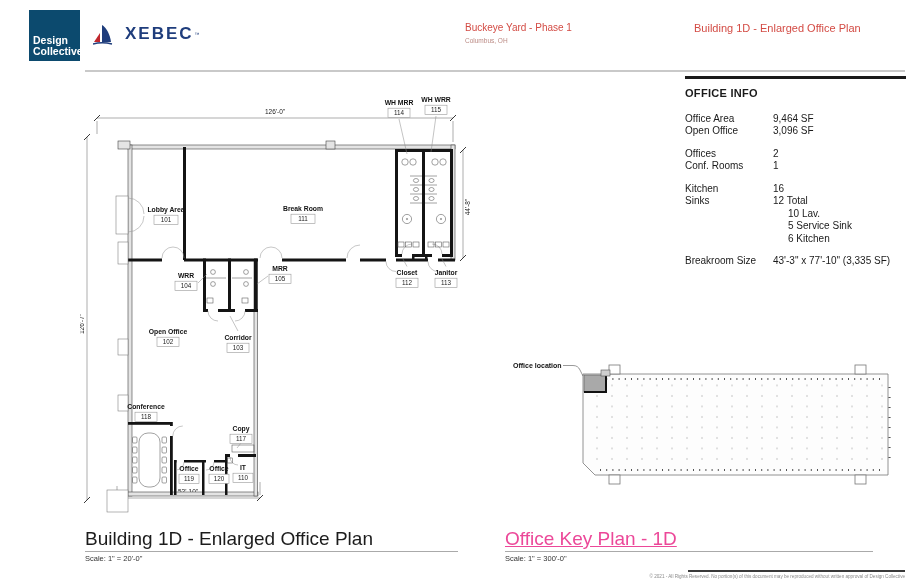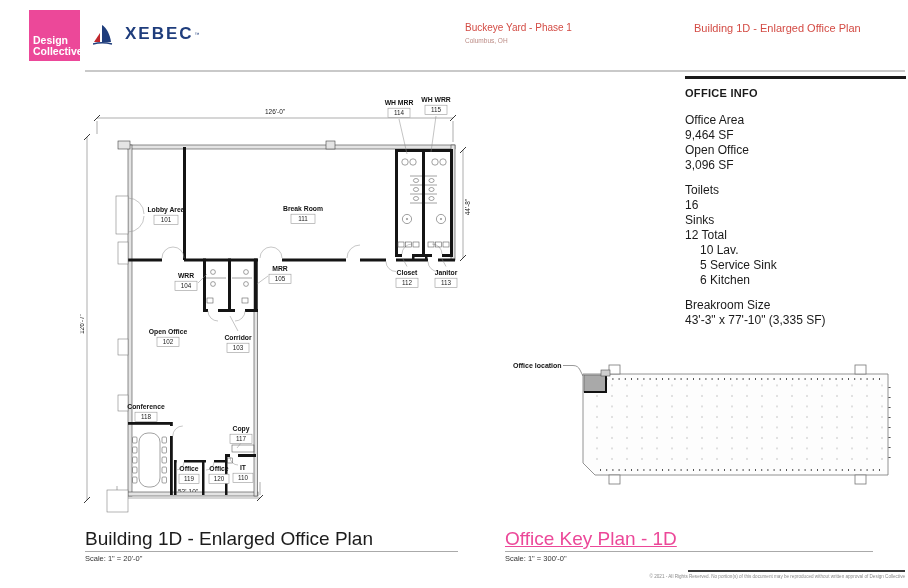--- a/index.html
+++ b/index.html
@@ -1,34 +1,34 @@
 <!DOCTYPE html>
 <html><head>
 <meta charset="utf-8">
 <style>
   html,body{margin:0;padding:0;background:#f2f2f2;}
   .sheet{position:relative;width:908px;height:588px;background:#ffffff;
          font-family:"Liberation Sans",sans-serif;overflow:hidden;}
   
-  .dc-logo{position:absolute;left:29px;top:10px;width:51px;height:51px;background:#ec4899;
+  .dc-logo{position:absolute;left:29px;top:10px;width:51px;height:51px;background:#0c4a6e;
            color:#fff;font-weight:bold;font-size:10.5px;line-height:1.05;
            display:flex;flex-direction:column;justify-content:flex-end;box-sizing:border-box;padding:4px 4px;}
   .xebec{position:absolute;left:93px;top:23px;display:flex;align-items:center;}
   .xebec-word{color:#1f3d7c;font-weight:bold;font-size:17px;letter-spacing:2px;margin-left:12px;}
   .xebec-tm{color:#1f3d7c;font-size:5px;vertical-align:super;margin-left:1px;}
   .proj-title{position:absolute;left:465px;top:22px;color:#d34b44;font-size:10px;}
   .proj-loc{position:absolute;left:465px;top:37px;color:#bb8a84;font-size:6.5px;}
   .sheet-title{position:absolute;left:694px;top:22px;color:#d34b44;font-size:11px;}
   .header-divider{position:absolute;left:85px;top:70px;width:820px;height:1.5px;background:#c9c9c9;}
   
   .office-info{position:absolute;left:685px;top:76px;width:221px;color:#1a1a1a;}
   .oi-bar{height:2.5px;background:#1a1a1a;}
   .oi-title{font-size:11px;font-weight:bold;letter-spacing:.3px;margin:8px 0 14px 0;}
   .oi-group{margin-bottom:10px;}
-  .oi-row{display:flex;font-size:12px;line-height:1.25;flex-direction:column;}
+  .oi-row{display:flex;font-size:10px;line-height:1.25;}
   .oi-l{width:88px;flex-shrink:0;}
   .oi-v{flex:1;}
   .oi-sub .oi-v{padding-left:15px;}
   
   svg{position:absolute;font-family:"Liberation Sans",sans-serif;}
   .plan{left:80px;top:92px;}
   .keyplan{left:505px;top:352px;}
   .rname{font-size:6.8px;font-weight:bold;fill:#111;text-anchor:middle;}
   .rnum{font-size:6.3px;fill:#222;text-anchor:middle;}
   .rbox{fill:#fff;stroke:#999;stroke-width:0.6;}
@@ -74,21 +74,31 @@
           <span class="oi-l">Office Area</span>
           <span class="oi-v">9,464 SF</span>
         </div>
       <div class="oi-row">
           <span class="oi-l">Open Office</span>
           <span class="oi-v">3,096 SF</span>
         </div>
     </div>
     <div class="oi-group">
       <div class="oi-row">
-          <span class="oi-l">Toilets</span>
+          <span class="oi-l">Offices</span>
+          <span class="oi-v">2</span>
+        </div>
+      <div class="oi-row">
+          <span class="oi-l">Conf. Rooms</span>
+          <span class="oi-v">1</span>
+        </div>
+    </div>
+    <div class="oi-group">
+      <div class="oi-row">
+          <span class="oi-l">Kitchen</span>
           <span class="oi-v">16</span>
         </div>
       <div class="oi-row">
           <span class="oi-l">Sinks</span>
           <span class="oi-v">12 Total</span>
         </div>
       <div class="oi-row oi-sub">
           <span class="oi-l"></span>
           <span class="oi-v">10 Lav.</span>
         </div>

